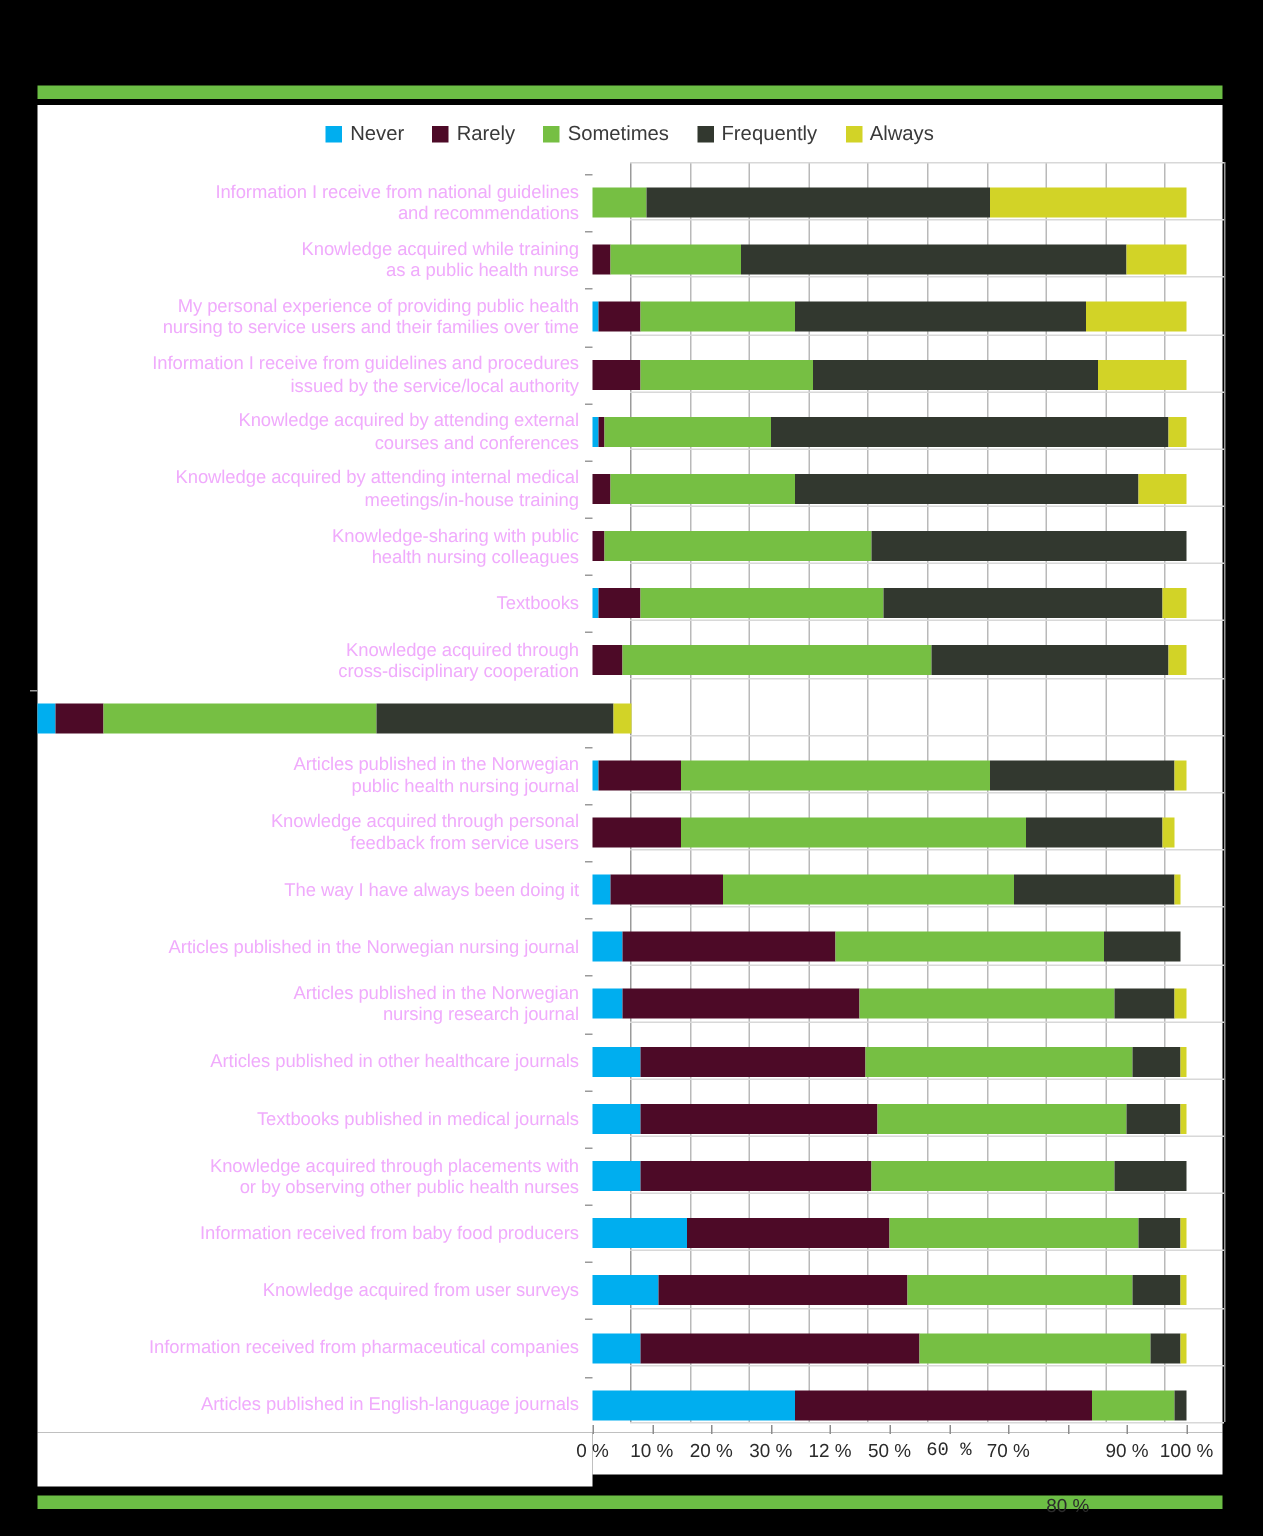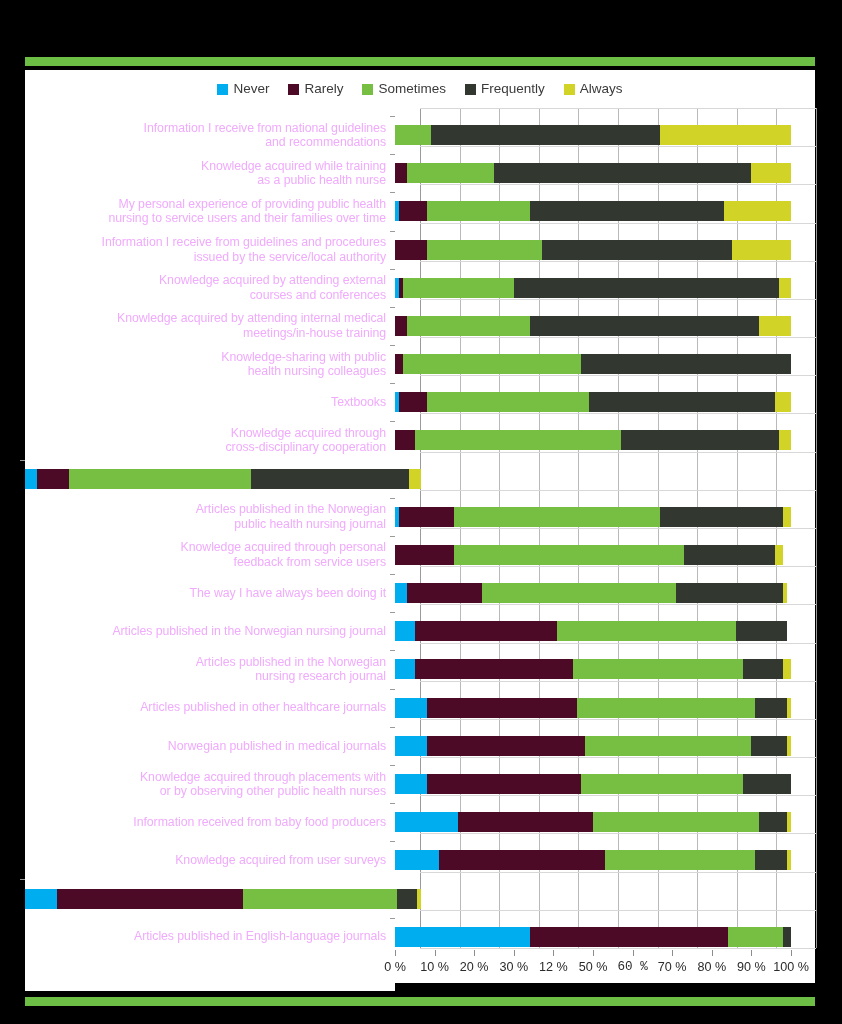--- a/index.html
+++ b/index.html
@@ -367,21 +367,21 @@
             <div class="bar">
               <div class="seg" style="width: 8%; background: rgb(0, 174, 239);"></div>
               <div class="seg" style="width: 38%; background: rgb(77, 10, 39);"></div>
               <div class="seg" style="width: 45%; background: rgb(118, 191, 67);"></div>
               <div class="seg" style="width: 8%; background: rgb(50, 56, 47);"></div>
               <div class="seg" style="width: 1%; background: rgb(210, 211, 39);"></div>
             </div>
           </div>
         </div>
         <div class="row">
-          <div class="row-label">Norwegian published in medical journals</div>
+          <div class="row-label">Textbooks published in medical journals</div>
           <div class="row-track">
             <span class="ytick"></span>
             <div class="bar">
               <div class="seg" style="width: 8%; background: rgb(0, 174, 239);"></div>
               <div class="seg" style="width: 40%; background: rgb(77, 10, 39);"></div>
               <div class="seg" style="width: 42%; background: rgb(118, 191, 67);"></div>
               <div class="seg" style="width: 9%; background: rgb(50, 56, 47);"></div>
               <div class="seg" style="width: 1%; background: rgb(210, 211, 39);"></div>
             </div>
           </div>
@@ -418,20 +418,21 @@
             <div class="bar">
               <div class="seg" style="width: 11%; background: rgb(0, 174, 239);"></div>
               <div class="seg" style="width: 42%; background: rgb(77, 10, 39);"></div>
               <div class="seg" style="width: 38%; background: rgb(118, 191, 67);"></div>
               <div class="seg" style="width: 8%; background: rgb(50, 56, 47);"></div>
               <div class="seg" style="width: 1%; background: rgb(210, 211, 39);"></div>
             </div>
           </div>
         </div>
         <div class="row">
+          <div class="row-label">Information received from pharmaceutical companies</div>
           <div class="row-track">
             <span class="ytick"></span>
             <div class="bar">
               <div class="seg" style="width: 8%; background: rgb(0, 174, 239);"></div>
               <div class="seg" style="width: 47%; background: rgb(77, 10, 39);"></div>
               <div class="seg" style="width: 39%; background: rgb(118, 191, 67);"></div>
               <div class="seg" style="width: 5%; background: rgb(50, 56, 47);"></div>
               <div class="seg" style="width: 1%; background: rgb(210, 211, 39);"></div>
             </div>
           </div>
@@ -462,20 +463,20 @@
       <div class="axis-label" style="left: 118.8px;">30 %</div>
       <div class="tick" style="left: 158.4px;"></div>
       <div class="axis-label" style="left: 158.4px;">12 %</div>
       <div class="tick" style="left: 198px;"></div>
       <div class="axis-label" style="left: 198px;">50 %</div>
       <div class="tick" style="left: 237.6px;"></div>
       <div class="axis-label" style="left: 237.6px; font-family: Liberation Mono, monospace;">60 %</div>
       <div class="tick" style="left: 277.2px;"></div>
       <div class="axis-label" style="left: 277.2px;">70 %</div>
       <div class="tick" style="left: 316.8px;"></div>
-      <div class="axis-label" style="left: 316.8px;">80 %</div>
+      <div class="axis-label" style="left: 316.8px; margin-top: 37px;">80 %</div>
       <div class="tick" style="left: 356.4px;"></div>
       <div class="axis-label" style="left: 356.4px;">90 %</div>
       <div class="tick" style="left: 396px;"></div>
       <div class="axis-label" style="left: 396px;">100 %</div>
     </div>
 
 </div>
 
 </body></html>

